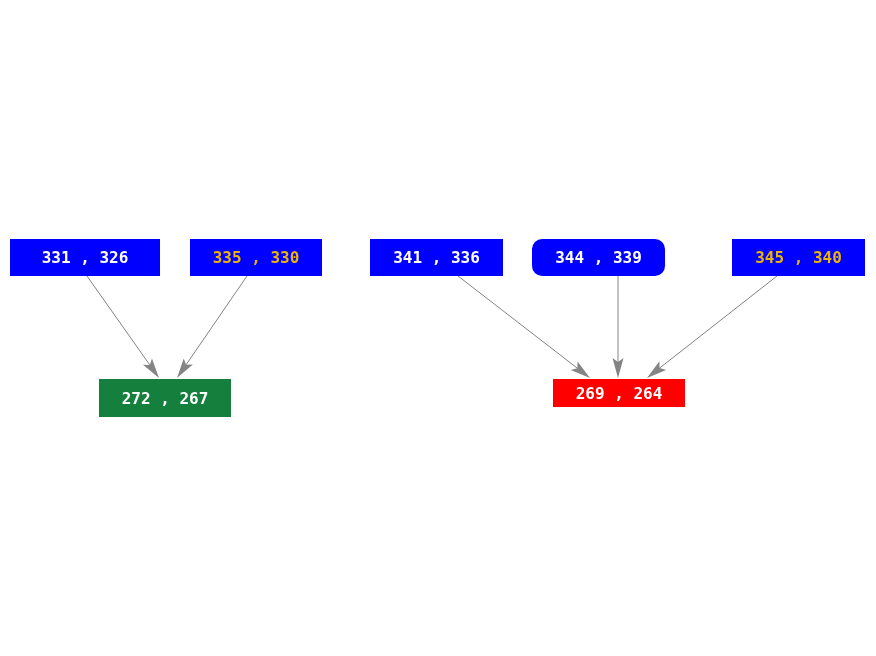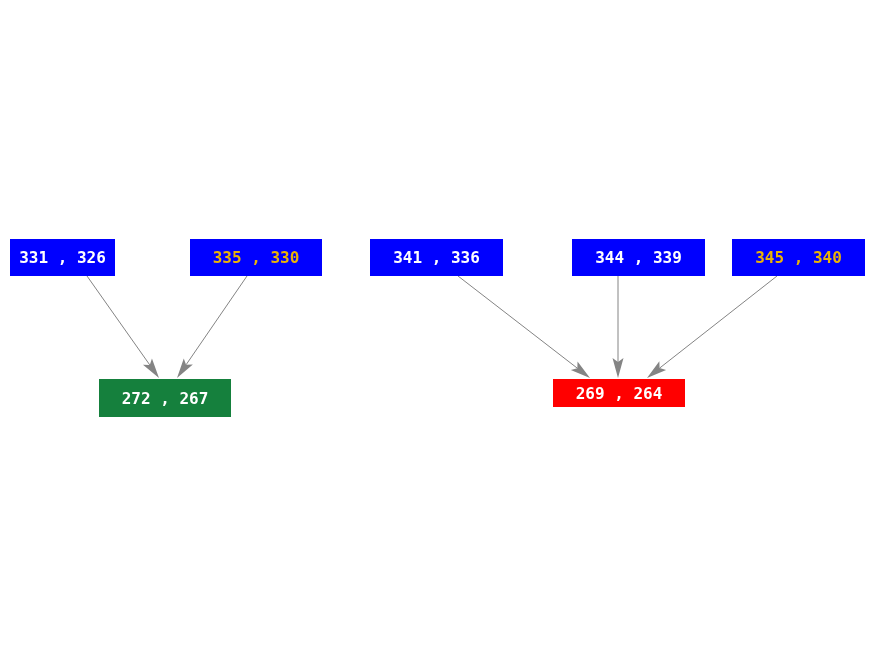--- a/index.html
+++ b/index.html
@@ -45,20 +45,20 @@
       <line x1="247" y1="276" x2="186.05347995059861" y2="364.8077863576992" stroke="#848484" stroke-width="1"></line>
       <polygon points="177,378 183.78202649870735,358.3975992141057 186.05347995059861,364.8077863576992 192.8516733777892,364.6218666801422" fill="#848484"></polygon>
       <line x1="458" y1="276" x2="577.3394399777253" y2="368.21683998278775" stroke="#848484" stroke-width="1"></line>
       <polygon points="590,378 570.8113387162399,370.1231174861416 577.3394399777253,368.21683998278775 577.5372612280734,361.4189824708278" fill="#848484"></polygon>
       <line x1="618" y1="276" x2="618" y2="362" stroke="#848484" stroke-width="1"></line>
       <polygon points="618,378 612.5,358 618,362 623.5,358" fill="#848484"></polygon>
       <line x1="777" y1="276" x2="659.5878105293667" y2="368.1234102000354" stroke="#848484" stroke-width="1"></line>
       <polygon points="647,378 659.3396854179705,361.3272028805744 659.5878105293667,368.1234102000354 666.1298409054461,369.981322619514" fill="#848484"></polygon>
     </svg>
 
-  <div class="node" style="left: 10px; top: 239px; width: 105px; height: 37px; background: rgb(0, 0, 255); color: rgb(255, 255, 255);">331 , 326</div>
+  <div class="node" style="left: 10px; top: 239px; width: 150px; height: 37px; background: rgb(0, 0, 255); color: rgb(255, 255, 255);">331 , 326</div>
   <div class="node" style="left: 190px; top: 239px; width: 132px; height: 37px; background: rgb(0, 0, 255); color: #eab308;">335 , 330</div>
   <div class="node" style="left: 370px; top: 239px; width: 133px; height: 37px; background: rgb(0, 0, 255); color: rgb(255, 255, 255);">341 , 336</div>
-  <div class="node" style="left: 572px; top: 239px; width: 133px; height: 37px; background: rgb(0, 0, 255); color: rgb(255, 255, 255);">344 , 339</div>
+  <div class="node" style="left: 532px; top: 239px; width: 133px; height: 37px; background: rgb(0, 0, 255); color: rgb(255, 255, 255); border-radius: 10px;">344 , 339</div>
   <div class="node" style="left: 732px; top: 239px; width: 133px; height: 37px; background: rgb(0, 0, 255); color: #eab308;">345 , 340</div>
   <div class="node" style="left: 99px; top: 379px; width: 132px; height: 38px; background: #15803d; color: rgb(255, 255, 255);">272 , 267</div>
   <div class="node" style="left: 553px; top: 379px; width: 132px; height: 28px; background: rgb(255, 0, 0); color: rgb(255, 255, 255);">269 , 264</div>
 </div>
 
 </body></html>

